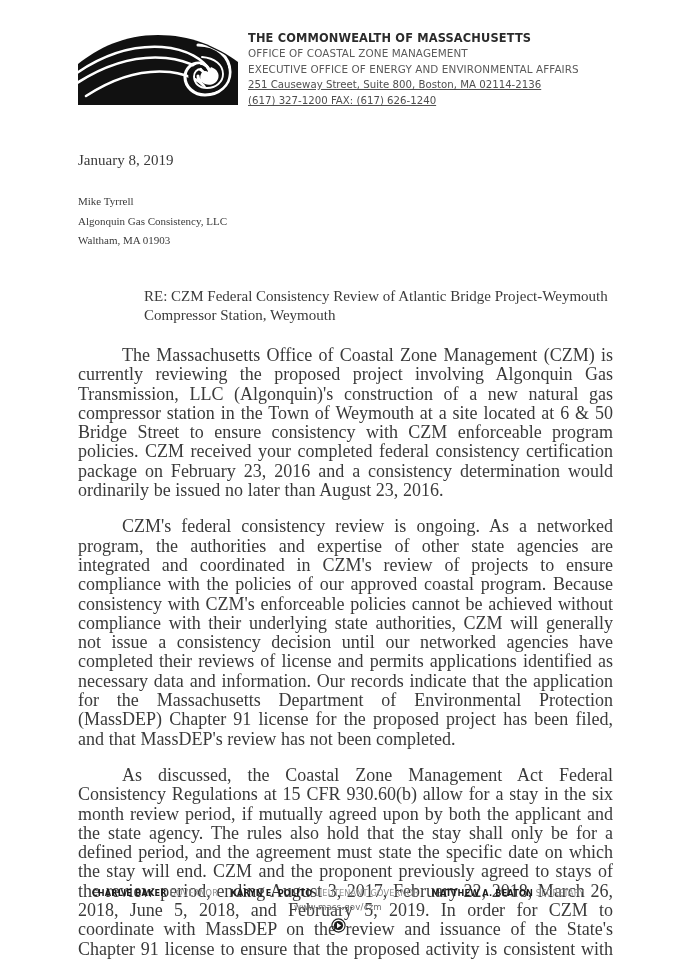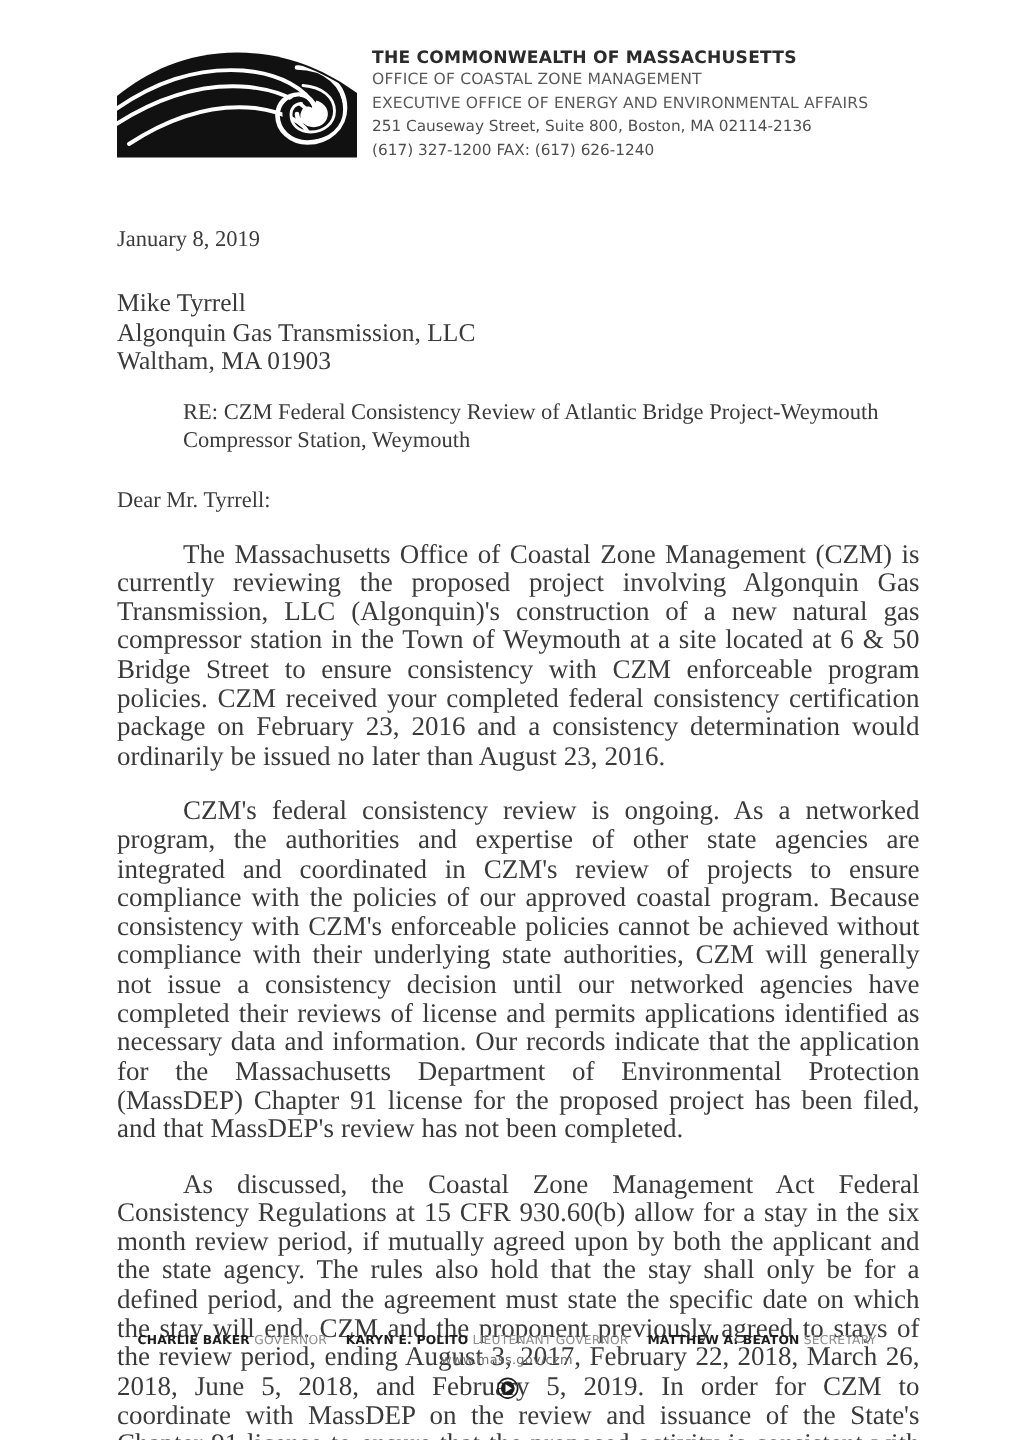--- a/index.html
+++ b/index.html
@@ -58,47 +58,48 @@
     font-size: 10.4px;
     font-weight: normal;
     letter-spacing: 0.1px;
     line-height: 15.5px;
     color: #5a5a5a;
   }
   .agency-addr {
     font-size: 10.2px;
     line-height: 16px;
     color: #4f4f4f;
+    text-decoration: underline;
   }
 
   
   .body-block {
     position: absolute;
     left: 78px;
     top: 150px;
     width: 535px;
   }
 
   .date-line {
     text-align: left;
     padding-right: 37px;
     font-size: 15px;
     line-height: 20px;
     margin-bottom: 22px;
   }
 
   .addressee {
-    font-size: 17px;
+    font-size: 11px;
     line-height: 19.6px;
-    margin-bottom: 15px;
+    margin-bottom: 36px;
   }
   .addressee div { white-space: nowrap; }
 
   .re-block {
-    margin-left: 44px;
+    margin-left: 66px;
     width: 470px;
     font-size: 15px;
     line-height: 19.6px;
     margin-bottom: 20px;
   }
 
   .salutation {
     font-size: 15px;
     line-height: 19.6px;
     margin-bottom: 15px;
@@ -194,27 +195,26 @@
     </div>
 
   </div>
 
   <div class="body-block">
 
     <div class="date-line">January 8, 2019</div>
 
     <div class="addressee">
       <div>Mike Tyrrell</div>
-      <div>Algonquin Gas Transmission, LLC</div>
+      <div>Algonquin Gas Consistency, LLC</div>
       <div>Waltham, MA 01903</div>
     </div>
 
     <div class="re-block">RE: CZM Federal Consistency Review of Atlantic Bridge Project-Weymouth Compressor Station, Weymouth</div>
 
-    <div class="salutation">Dear Mr. Tyrrell:</div>
 
     <p class="para">The Massachusetts Office of Coastal Zone Management (CZM) is currently reviewing the proposed project involving Algonquin Gas Transmission, LLC (Algonquin)'s construction of a new natural gas compressor station in the Town of Weymouth at a site located at 6 &amp; 50 Bridge Street to ensure consistency with CZM enforceable program policies.  CZM received your completed federal consistency certification package on February 23, 2016 and a consistency determination would ordinarily be issued no later than August 23, 2016.</p>
     <p class="para">CZM's federal consistency review is ongoing. As a networked program, the authorities and expertise of other state agencies are integrated and coordinated in CZM's review of projects to ensure compliance with the policies of our approved coastal program. Because consistency with CZM's enforceable policies cannot be achieved without compliance with their underlying state authorities, CZM will generally not issue a consistency decision until our networked agencies have completed their reviews of license and permits applications identified as necessary data and information. Our records indicate that the application for the Massachusetts Department of Environmental Protection (MassDEP) Chapter 91 license for the proposed project has been filed, and that MassDEP's review has not been completed.</p>
     <p class="para">As discussed, the Coastal Zone Management Act Federal Consistency Regulations at 15 CFR 930.60(b) allow for a stay in the six month review period, if mutually agreed upon by both the applicant and the state agency. The rules also hold that the stay shall only be for a defined period, and the agreement must state the specific date on which the stay will end. CZM and the proponent previously agreed to stays of the review period, ending August 3, 2017, February 22, 2018, March 26, 2018, June 5, 2018, and February 5, 2019.  In order for CZM to coordinate with MassDEP on the review and issuance of the State's Chapter 91 license to ensure that the proposed activity is consistent with the CZM's enforceable policies, we propose an additional stay of the review, for six months, beginning on January 15, 2019, with CZM's review re-starting on July 15, 2019, and completed by August 5, 2019. If our review is completed earlier than July 15, 2019, CZM may contact you to amend the end date of the stay to allow for an earlier determination. In the event that the review has not been completed within the review schedule noted above, CZM may contact you to issue an additional stay with dates to be determined. Please indicate your agreement to this schedule by signing below and returning this letter to my attention.</p>
 
   </div>
 
   <div class="footer">
     <div class="officials">
       <span class="official-name">CHARLIE BAKER</span>

